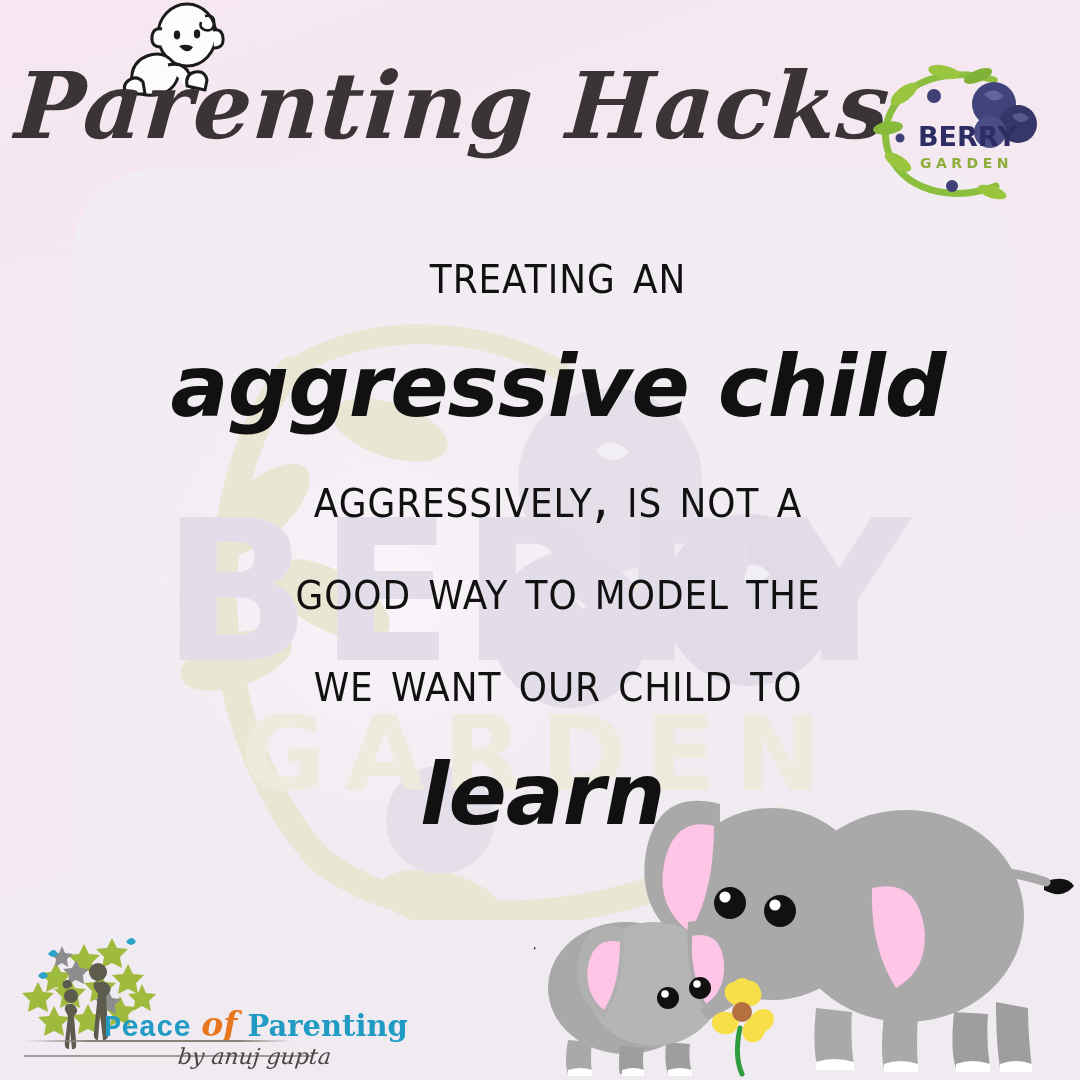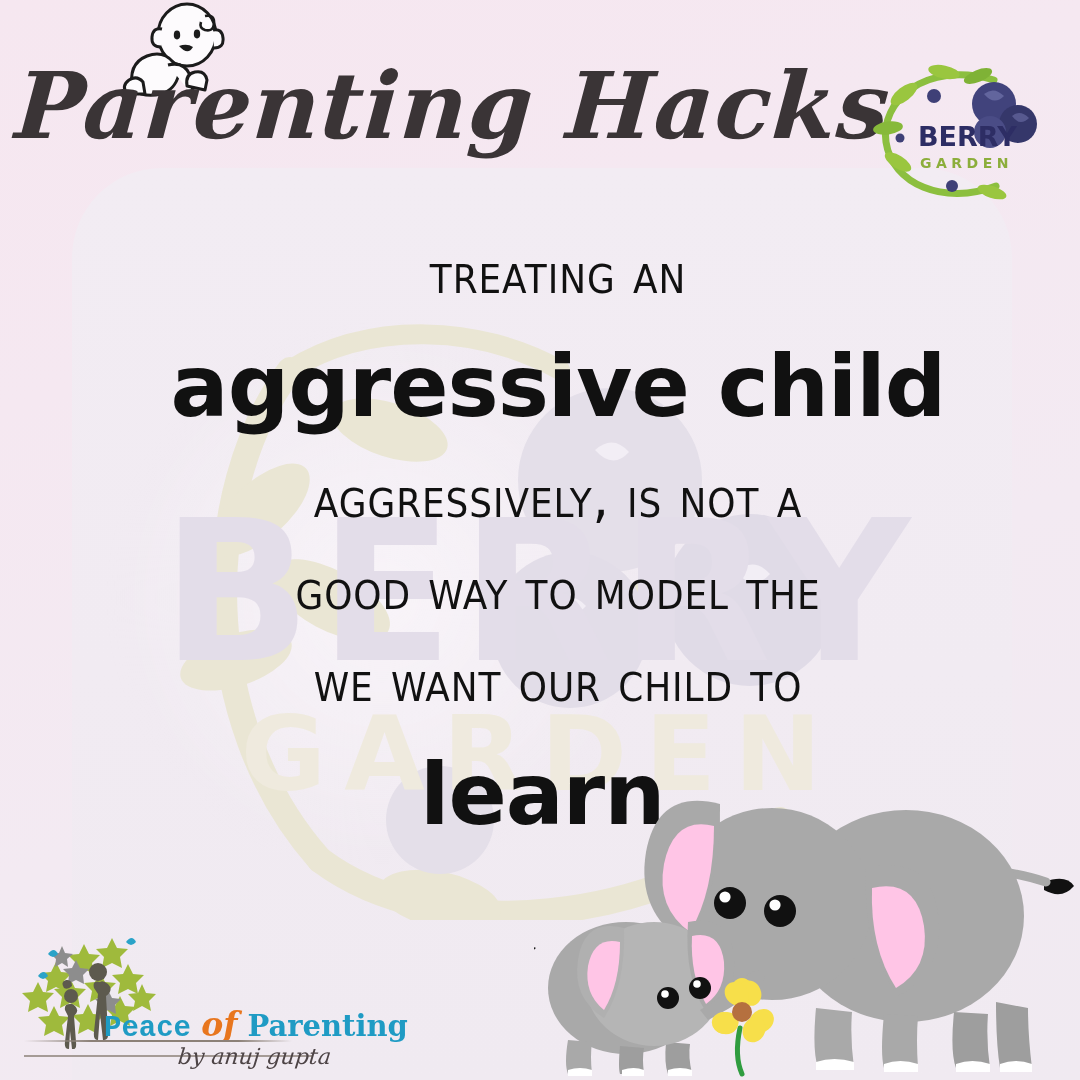--- a/index.html
+++ b/index.html
@@ -102,20 +102,21 @@
     line-height: 92px;
     transform: scaleX(.92);
   }
   .q-bold {
     font-size: 86px;
     font-weight: 700;
     letter-spacing: -1px;
     line-height: 132px;
     text-transform: none;
     font-variant: normal;
+    font-style: italic;
   }
 
   
   .pop-logo {
     position: absolute;
     left: 14px;
     top: 928px;
     width: 310px;
     height: 146px;
   }

